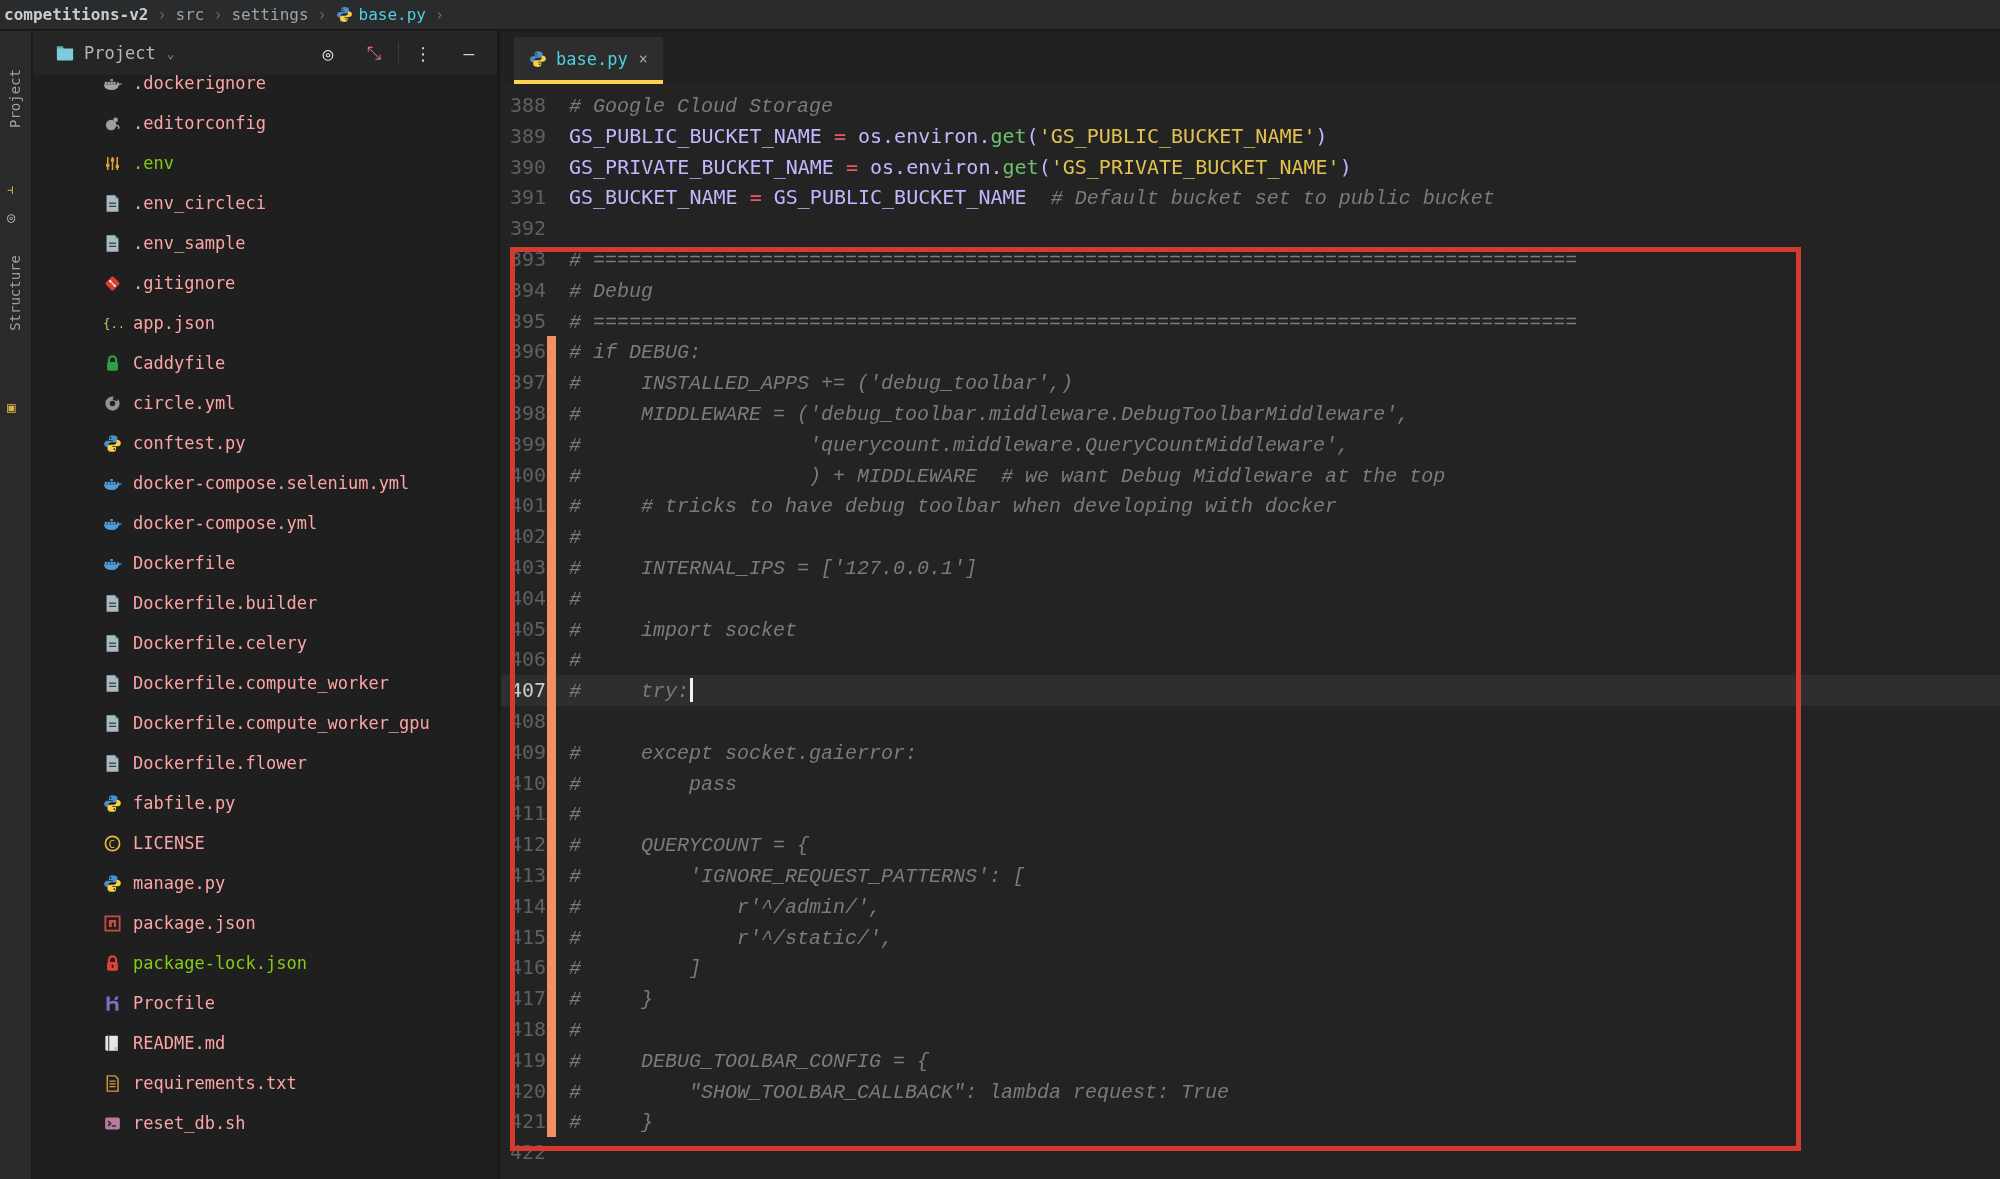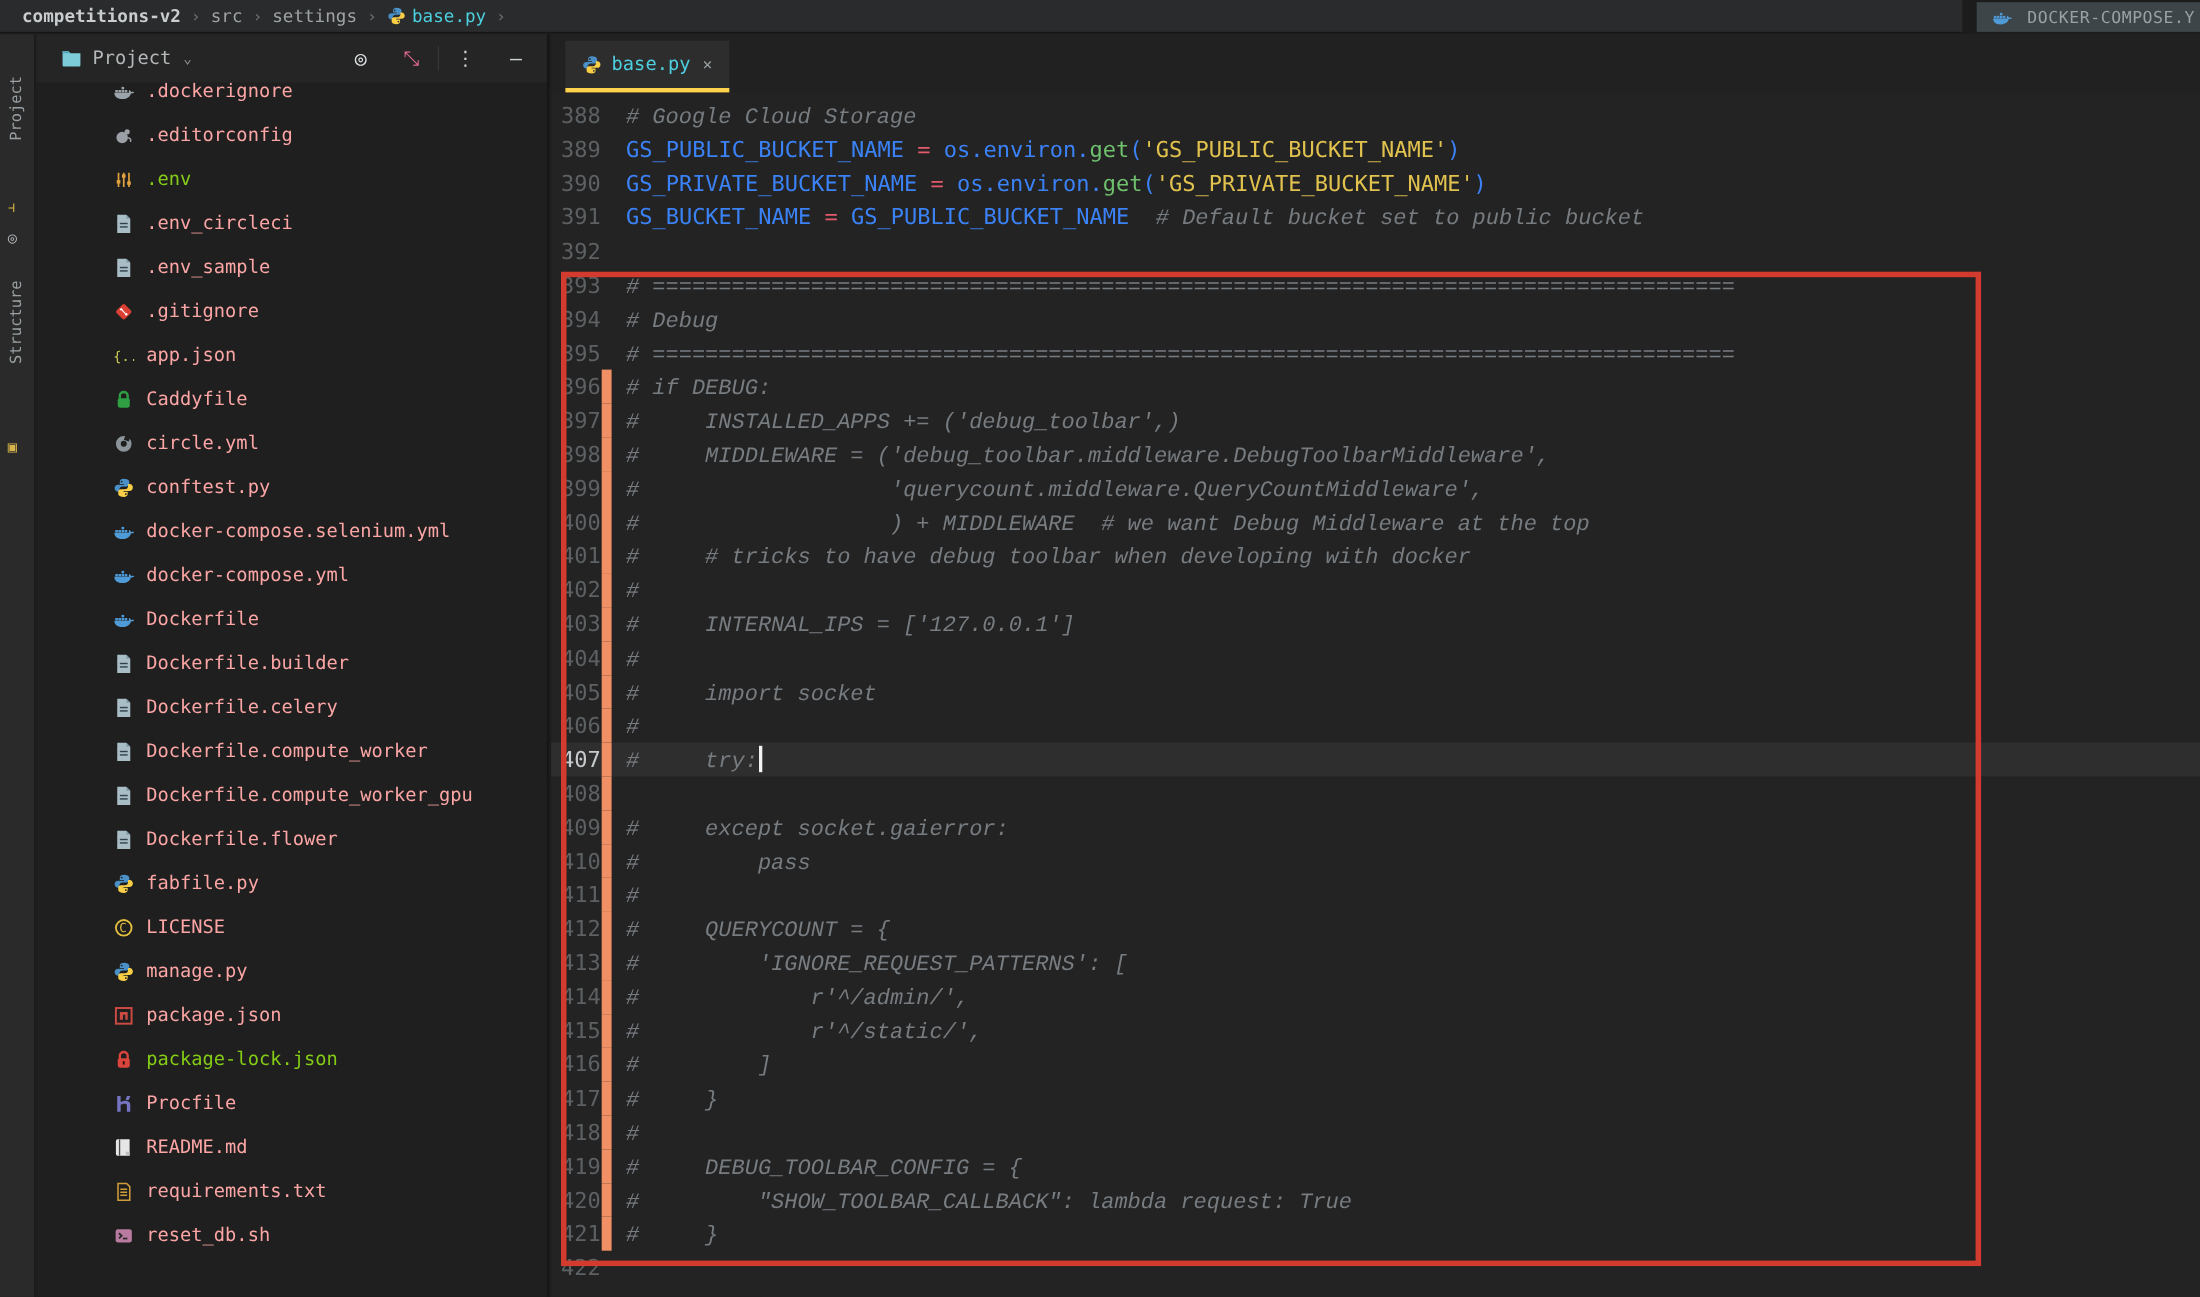--- a/index.html
+++ b/index.html
@@ -1,22 +1,22 @@
 <!DOCTYPE html>
 <html><head>
 <meta charset="utf-8">
 <style>
   * { margin:0; padding:0; box-sizing:border-box; }
   html,body { width:2000px; height:1179px; overflow:hidden; background:#1c1c1c;
     font-family:"DejaVu Sans Mono", monospace; }
 
   
-  .crumbbar { position:absolute; left:0; top:0; width:1784px; height:30px;
+  .crumbbar { position:absolute; left:0; top:0; width:2000px; height:30px;
     background:#292b2c; border-bottom:1px solid #161616; display:flex; align-items:center;
-    padding-left:20px; font-size:16px; color:#9ea3a6; z-index:5; }
+    padding-left:4px; font-size:16px; color:#9ea3a6; z-index:5; }
   .crumbbar .sep { color:#6b7073; margin:0 9px; font-size:15px; }
   .crumb-root { color:#c9cdd0; font-weight:bold; }
   .crumb-file { color:#4dcfe0; }
   .crumb-icon { display:inline-block; width:17px; height:17px; vertical-align:-3px; margin-right:6px; }
 
   .runchip { position:absolute; right:0; top:2px; height:27px; background:#3e4549;
     display:flex; align-items:center; gap:14px; padding:0 6px 0 14px; width:203px;
     overflow:hidden; white-space:nowrap; color:#9aa1a6; font-size:15px; letter-spacing:.5px; }
   .runchip .ic { width:18px; height:18px; flex:0 0 auto; }
 
@@ -58,21 +58,21 @@
 
   .code { flex:1; padding-top:6px; position:relative; font-size:20px; }
   .cl { display:flex; height:30.8px; line-height:30.8px; white-space:pre; }
   .cl.current { background:#2e2e2e; }
   .ln { width:46px; flex:0 0 auto; color:#5d6163; padding-left:9px; }
   .cl.current .ln { color:#c7cbcd; }
   .gbar { width:9px; flex:0 0 auto; }
   .cl.changed .gbar { background:#f29065; }
   .ctext { padding-left:13px; color:#d6d6d6; }
   .tk-c { color:#777c81; font-style:italic;font-family:Liberation Mono, monospace; }
-  .tk-v { color:#3b82f6;margin-top:38px; }
+  .tk-v { color:#c4b5fd;margin-top:38px; }
   .tk-op { color:#e45a6d; }
   .tk-fn { color:#6fc06d; }
   .tk-s  { color:#e2c24e; }
   .caret { display:inline-block; width:2.5px; height:24px; background:#f2f2f2;
     vertical-align:-5px; margin-left:1px; }
 
   
   .annot { position:absolute; left:510px; top:247px; width:1291px; height:904px;
     border:5px solid #d23b2e; z-index:20; pointer-events:none; }
 </style>

